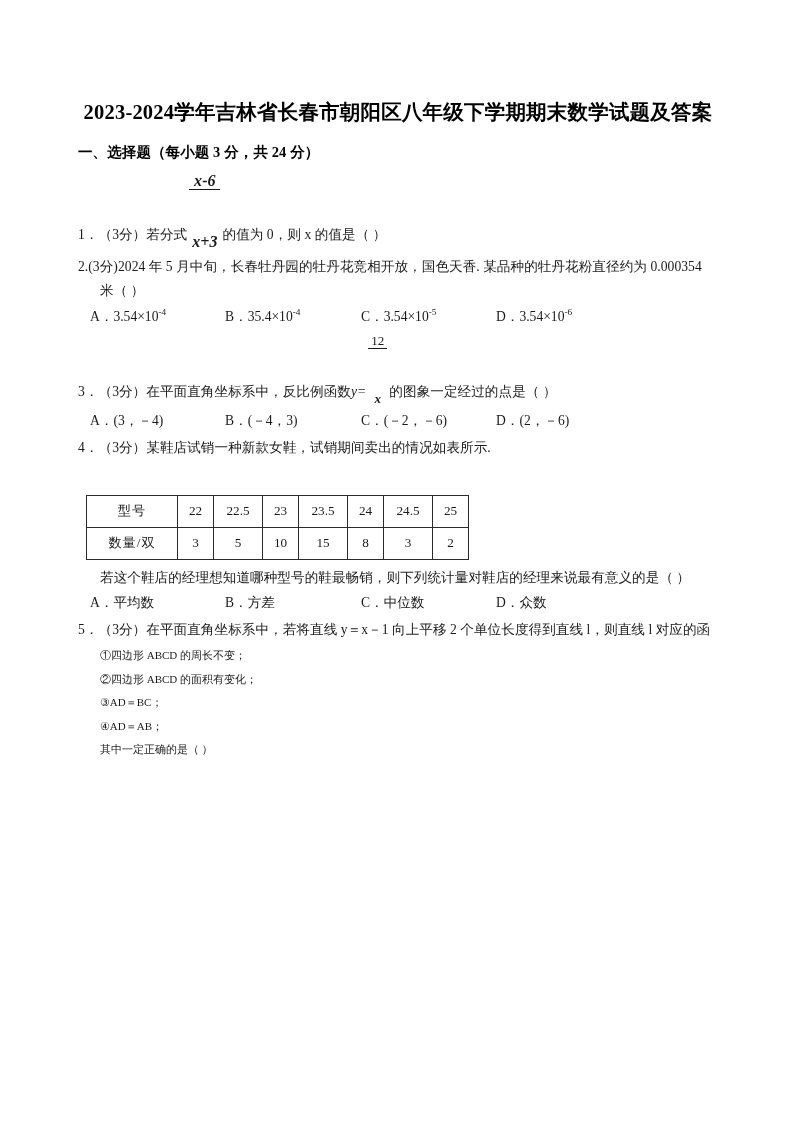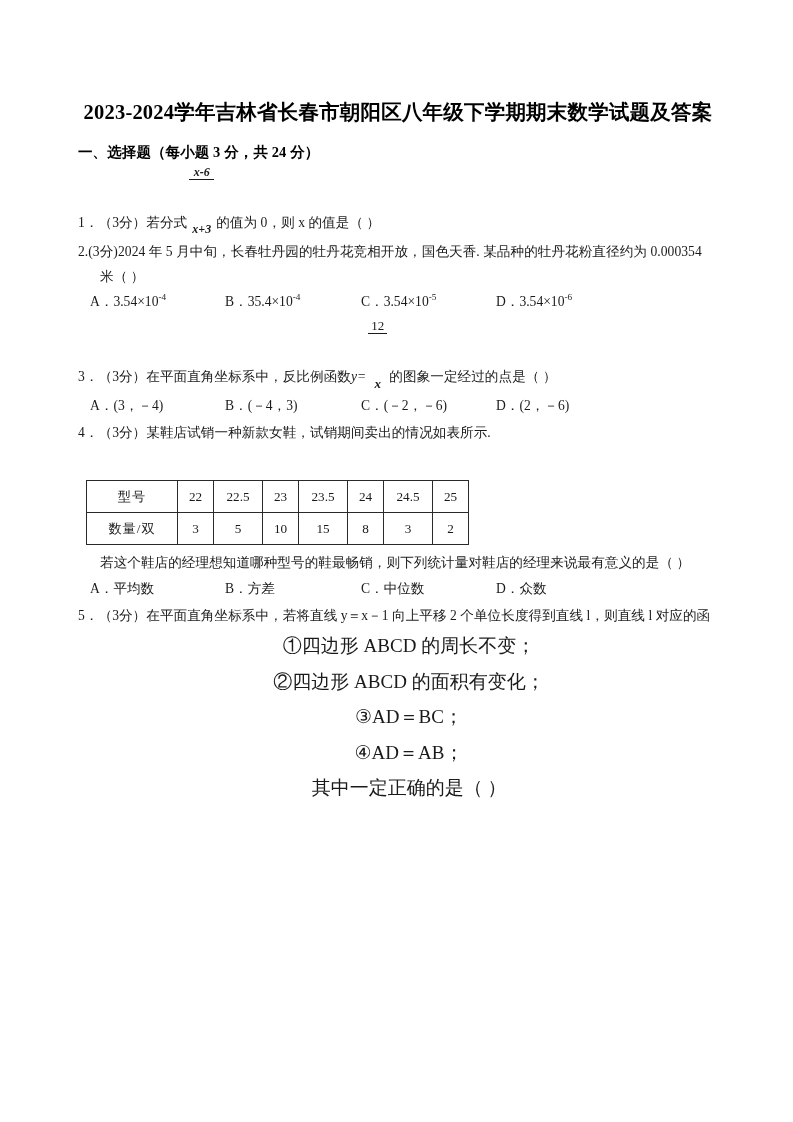--- a/index.html
+++ b/index.html
@@ -38,21 +38,21 @@
     text-align: center;
     letter-spacing: 0.2px;
     margin: 0 0 14px 0;
     color: #000;
   }
 
   
   .section-header {
     font-size: 14.5px;
     font-weight: bold;
-    margin: 10px 0 4px 0;
+    margin: 10px 0 10px 0;
     letter-spacing: 0.1px;
     color: #000;
   }
 
   
   .question {
     margin: 0 0 6px 0;
   }
   .q-line {
     font-size: 13.6px;
@@ -62,38 +62,37 @@
     letter-spacing: 0.05px;
   }
   .q-line.stem {
     text-indent: 0;
   }
   .q-cont {
     padding-left: 22px;
   }
   .sub-item {
     padding-left: 22px;
-    font-size: 19px;
+    font-size: 11px;
     line-height: 1.5;
     margin: 0 0 7px 0;
-    text-align: center;
   }
 
   
   .mi { font-style: italic; font-family: "Liberation Serif", serif; }
   .mbi { font-style: italic; font-weight: 600; font-family: "Liberation Serif", serif; }
 
   
   .frac {
     display: inline-block;
     vertical-align: -0.52em;
     text-align: center;
     line-height: 1.08;
     margin: 0 2px;
-    font-size: 12px;
+    font-size: 16px;
   }
   .frac .num {
     display: block;
     border-bottom: 1.3px solid #1a1a1a;
     padding: 0 3px 0px 3px;
   }
   .frac .den {
     display: block;
     padding: 0px 3px 0 3px;
     margin-top: 43px;

